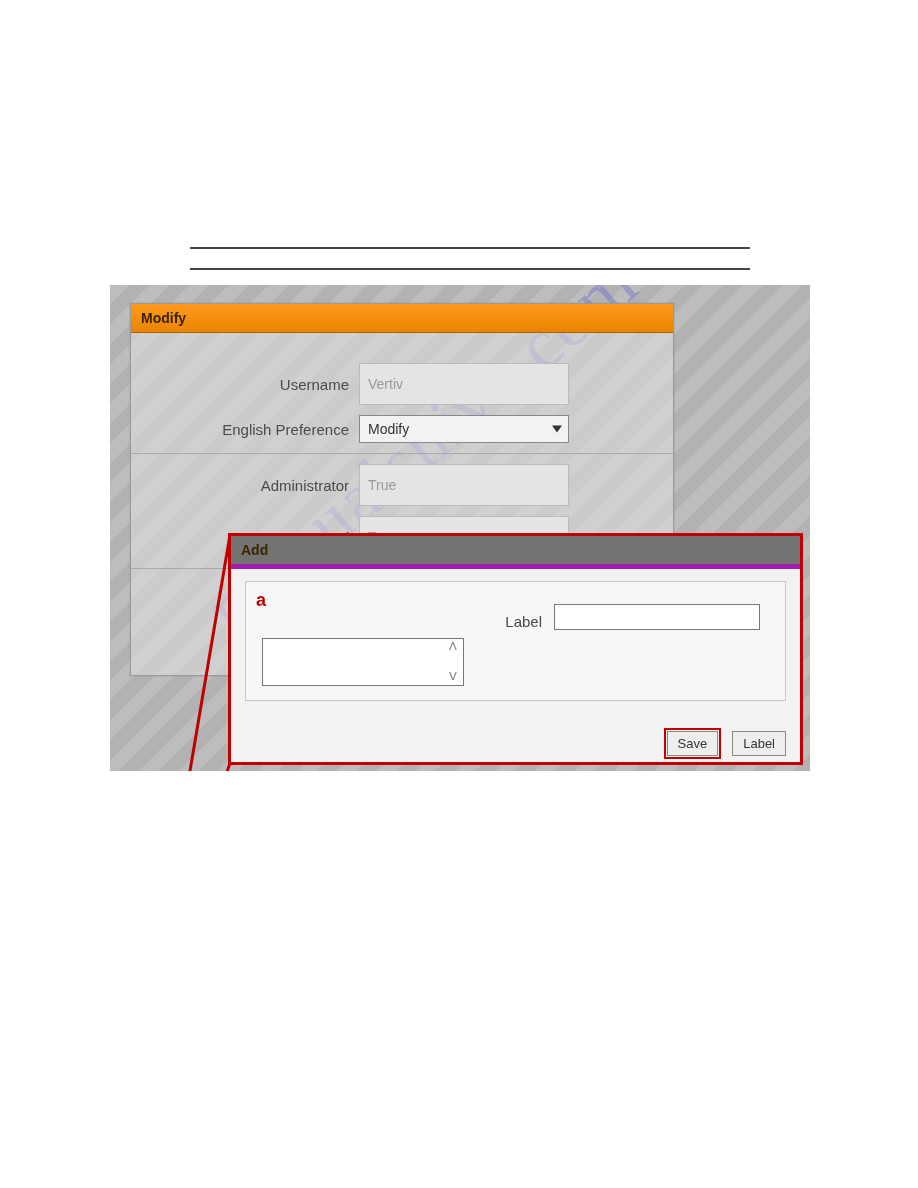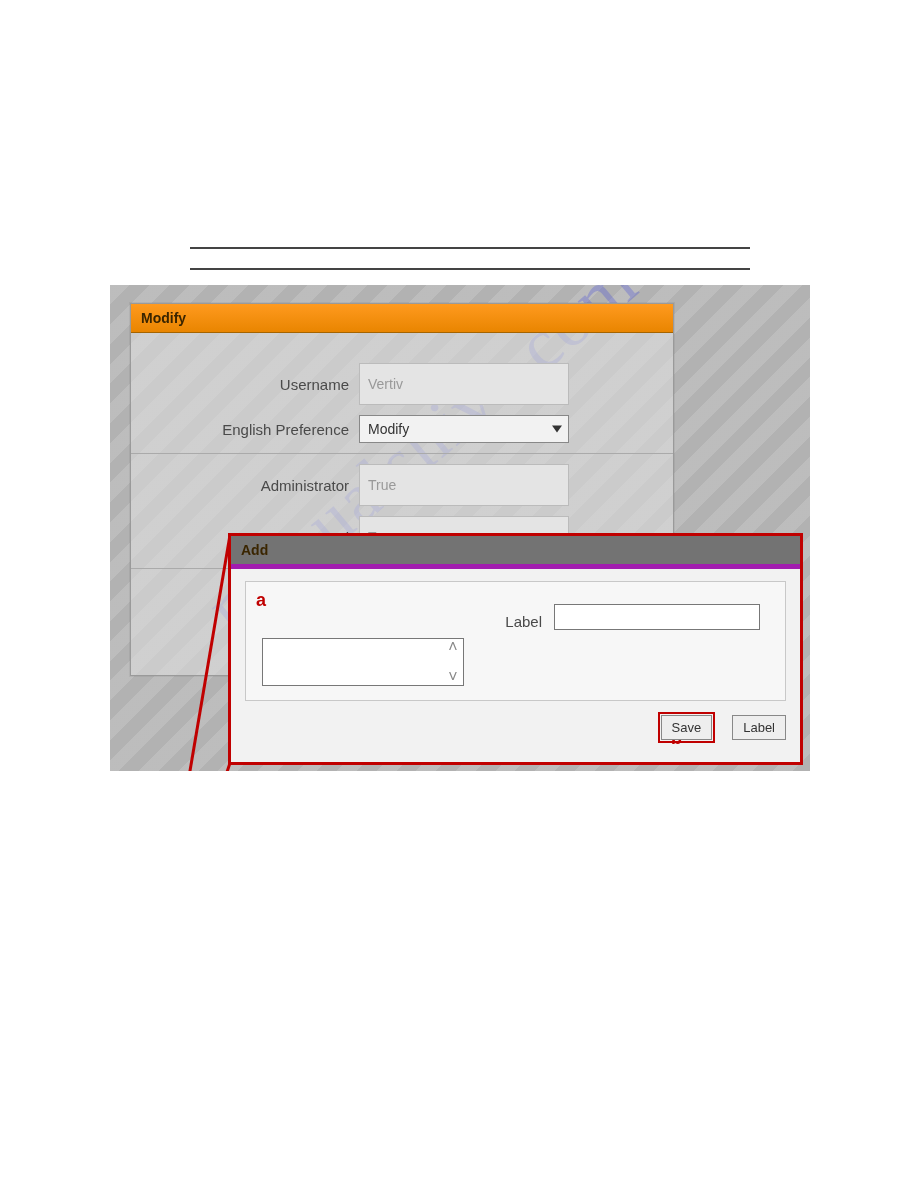--- a/index.html
+++ b/index.html
@@ -133,21 +133,21 @@
   .ann-a { left:10px; top:8px; }
   .ann-b { left:440px; top:192px; }
   .add-row { display:flex; align-items:flex-end; margin:8px 0;}
   .add-label { flex:0 0 280px; text-align:right; color:#4a4a4a; font-size:15px; padding-right:12px;}
   .add-text { width:200px; height:22px; border:1px solid #777; background:#fff;}
   .add-area-wrap { width:200px; height:46px; border:1px solid #777; background:#fff; position:relative;}
   .scroll-arrow { position:absolute; right:4px; width:12px; height:12px; color:#888; display:flex;align-items:center;justify-content:center;}
   .scroll-up { top:2px; }
   .scroll-down { bottom:2px; }
   .btn-row {
-    position:absolute; right:14px; bottom:22px; display:flex; gap:20px; align-items:center;
+    position:absolute; right:14px; bottom:6px; display:flex; gap:14px; align-items:center;
   }
   .btn {
     background:#eee; border:1px solid #888; padding:4px 10px; font-size:13px; color:#333;
   }
   .btn-save { outline:2px solid #c00000; outline-offset:1px; }
 
   
   .watermark {
     position:absolute; left:80px; top:300px;
     font-size:72px; color:rgba(60,70,220,0.28);

